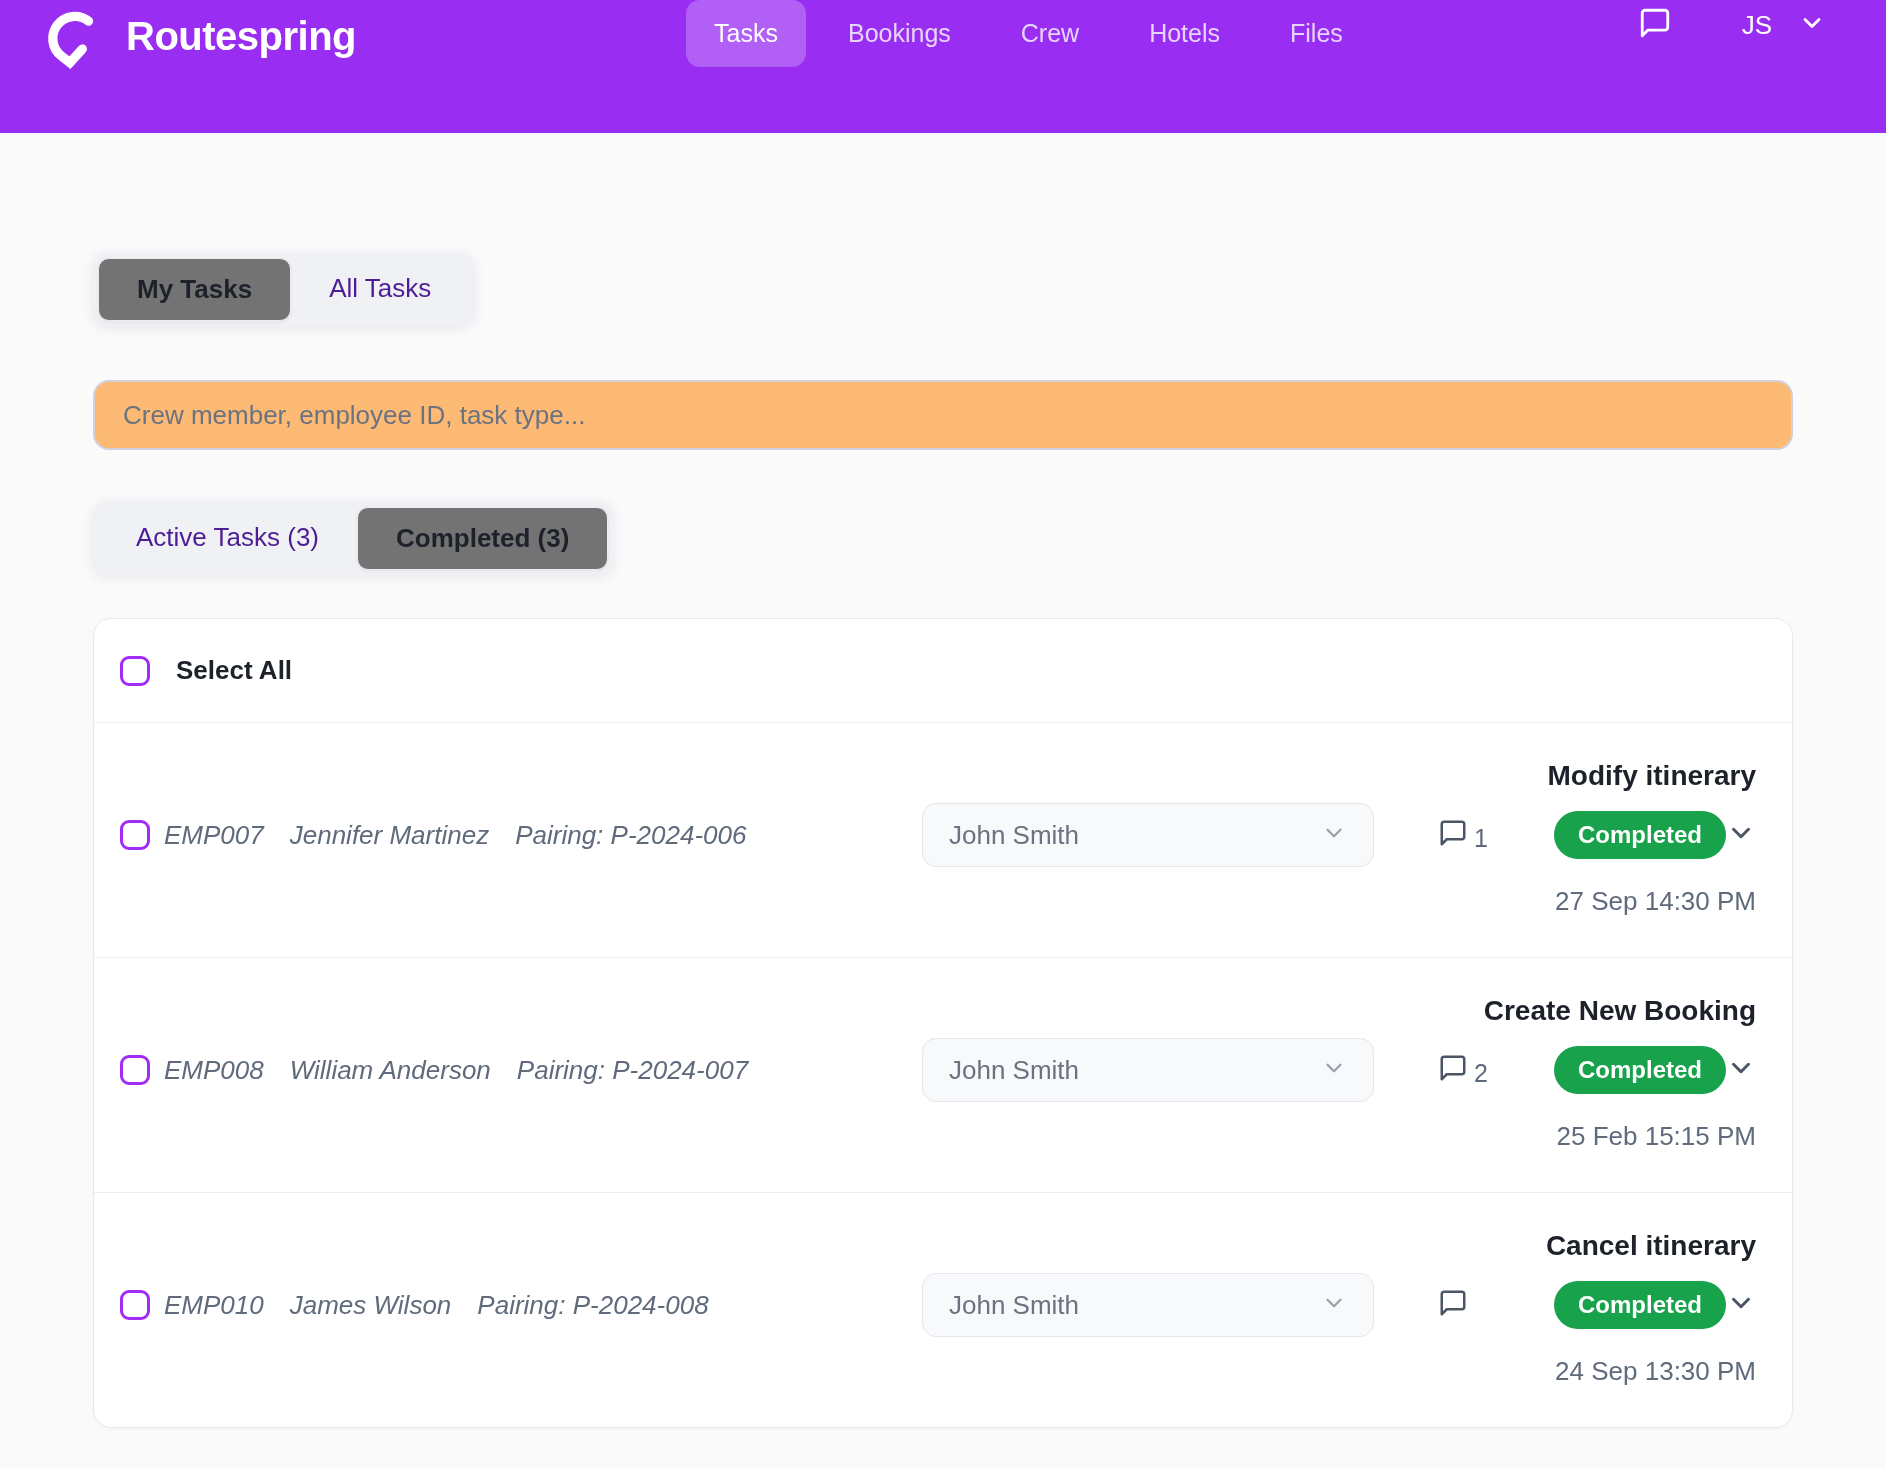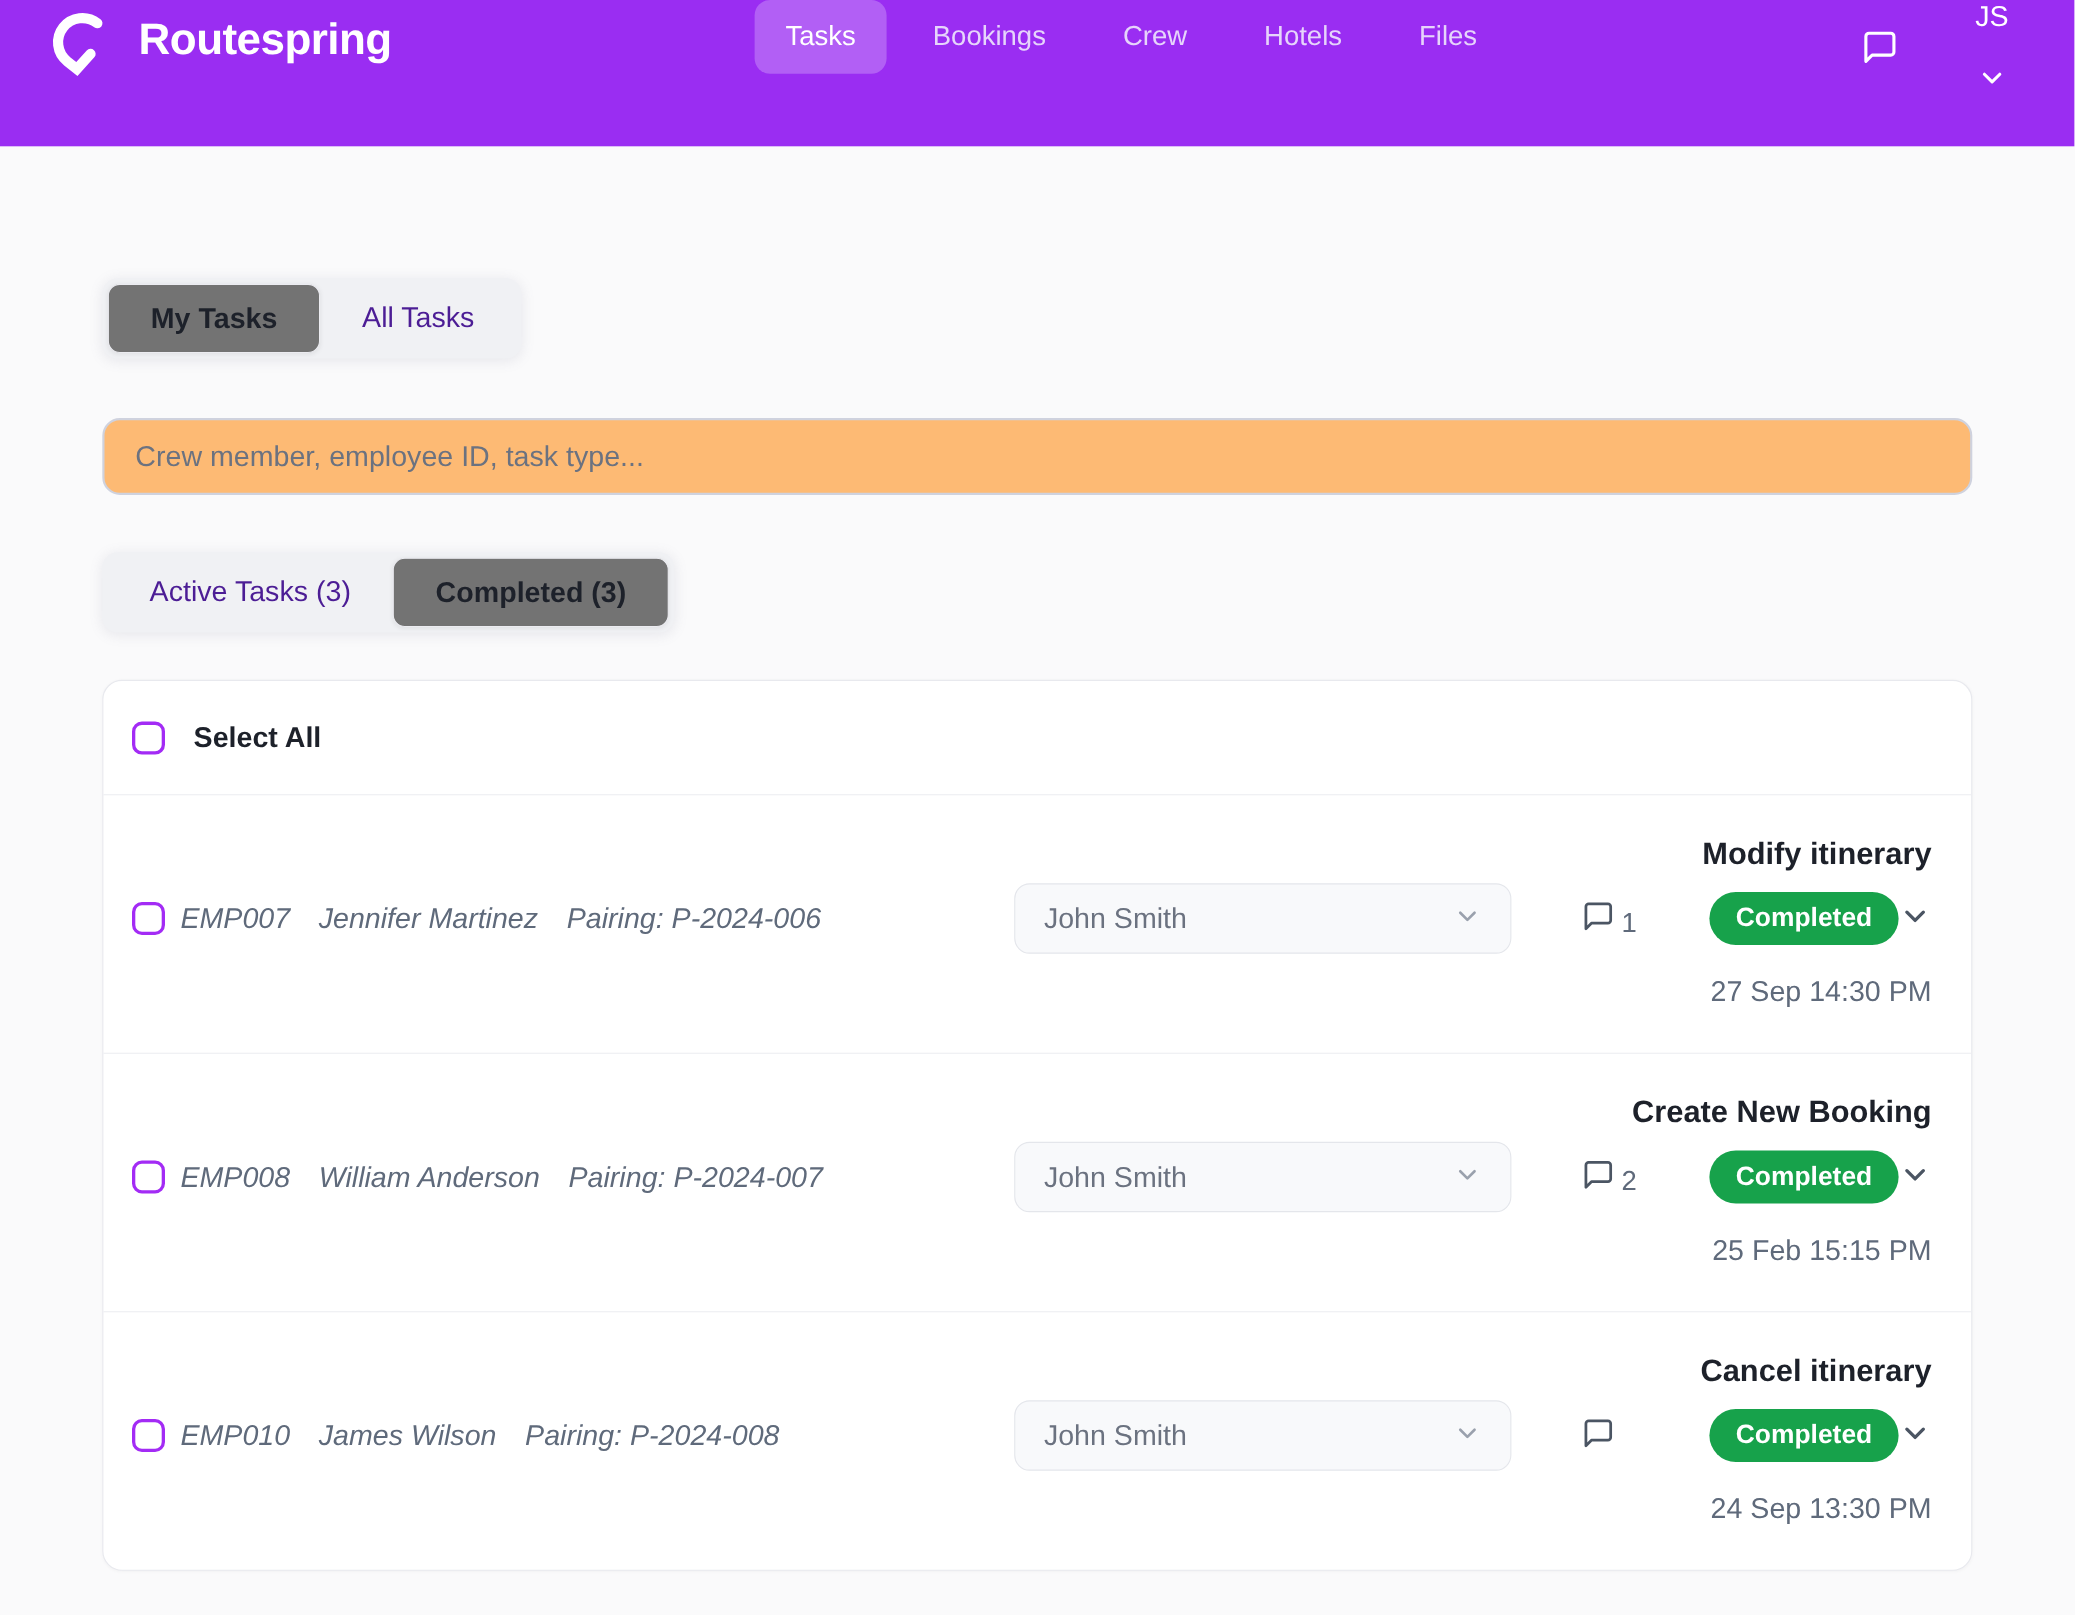--- a/index.html
+++ b/index.html
@@ -55,21 +55,20 @@
     display: flex;
     align-items: center;
   }
   .chat-btn { cursor: pointer; display: flex; padding: 6px; }
   .user-menu {
     display: flex;
     align-items: center;
     gap: 26px;
     margin-left: 64px;
     cursor: pointer;
-    flex-direction: column;
   }
   .user-initials { color: #ffffff; font-size: 26px; font-weight: 500; }
 
   
   .content { padding: 120px 93px 0 93px; }
 
   .seg-group {
     display: inline-flex;
     background: #f0f1f4;
     border-radius: 14px;

